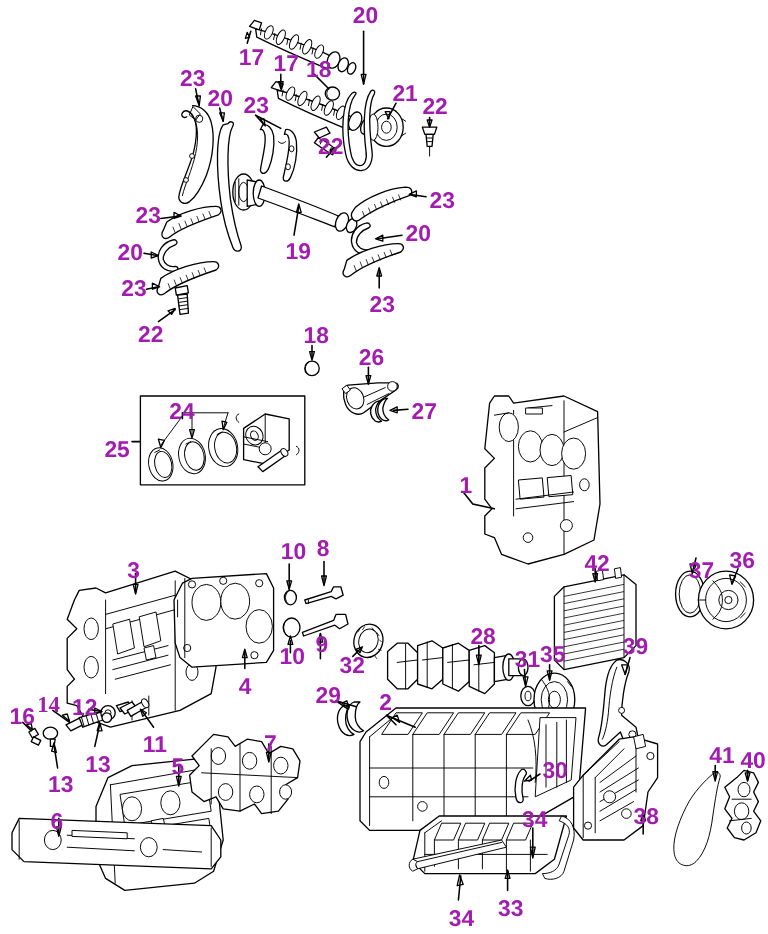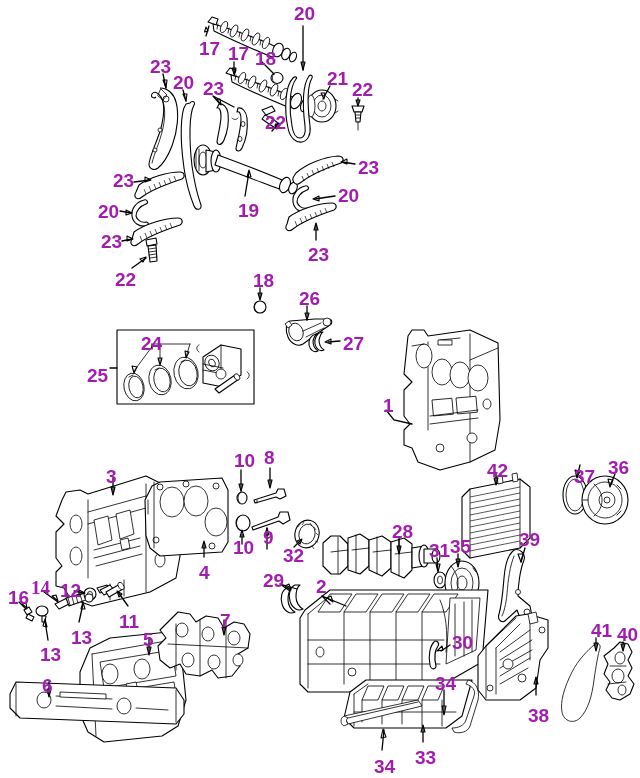--- a/index.html
+++ b/index.html
@@ -641,17 +641,17 @@
   <div class="callout-label" style="left:119px;top:612px;">11</div>
   <div class="callout-label" style="left:71px;top:628px;">13</div>
   <div class="callout-label" style="left:40px;top:645px;">13</div>
   <div class="callout-label" style="left:220px;top:611px;">7</div>
   <div class="callout-label" style="left:143px;top:630px;">5</div>
   <div class="callout-label" style="left:42px;top:676px;">6</div>
   <div class="callout-label" style="left:452px;top:633px;">30</div>
   <div class="callout-label" style="left:435px;top:674px;">34</div>
   <div class="callout-label" style="left:415px;top:748px;">33</div>
   <div class="callout-label" style="left:374px;top:757px;">34</div>
-  <div class="callout-label" style="left:528px;top:706px;">38</div>
+  <div class="callout-label" style="left:528px;top:672px;">38</div>
   <div class="callout-label" style="left:591px;top:621px;">41</div>
   <div class="callout-label" style="left:617px;top:625px;">40</div>
 
 </div>
 
 </body></html>

